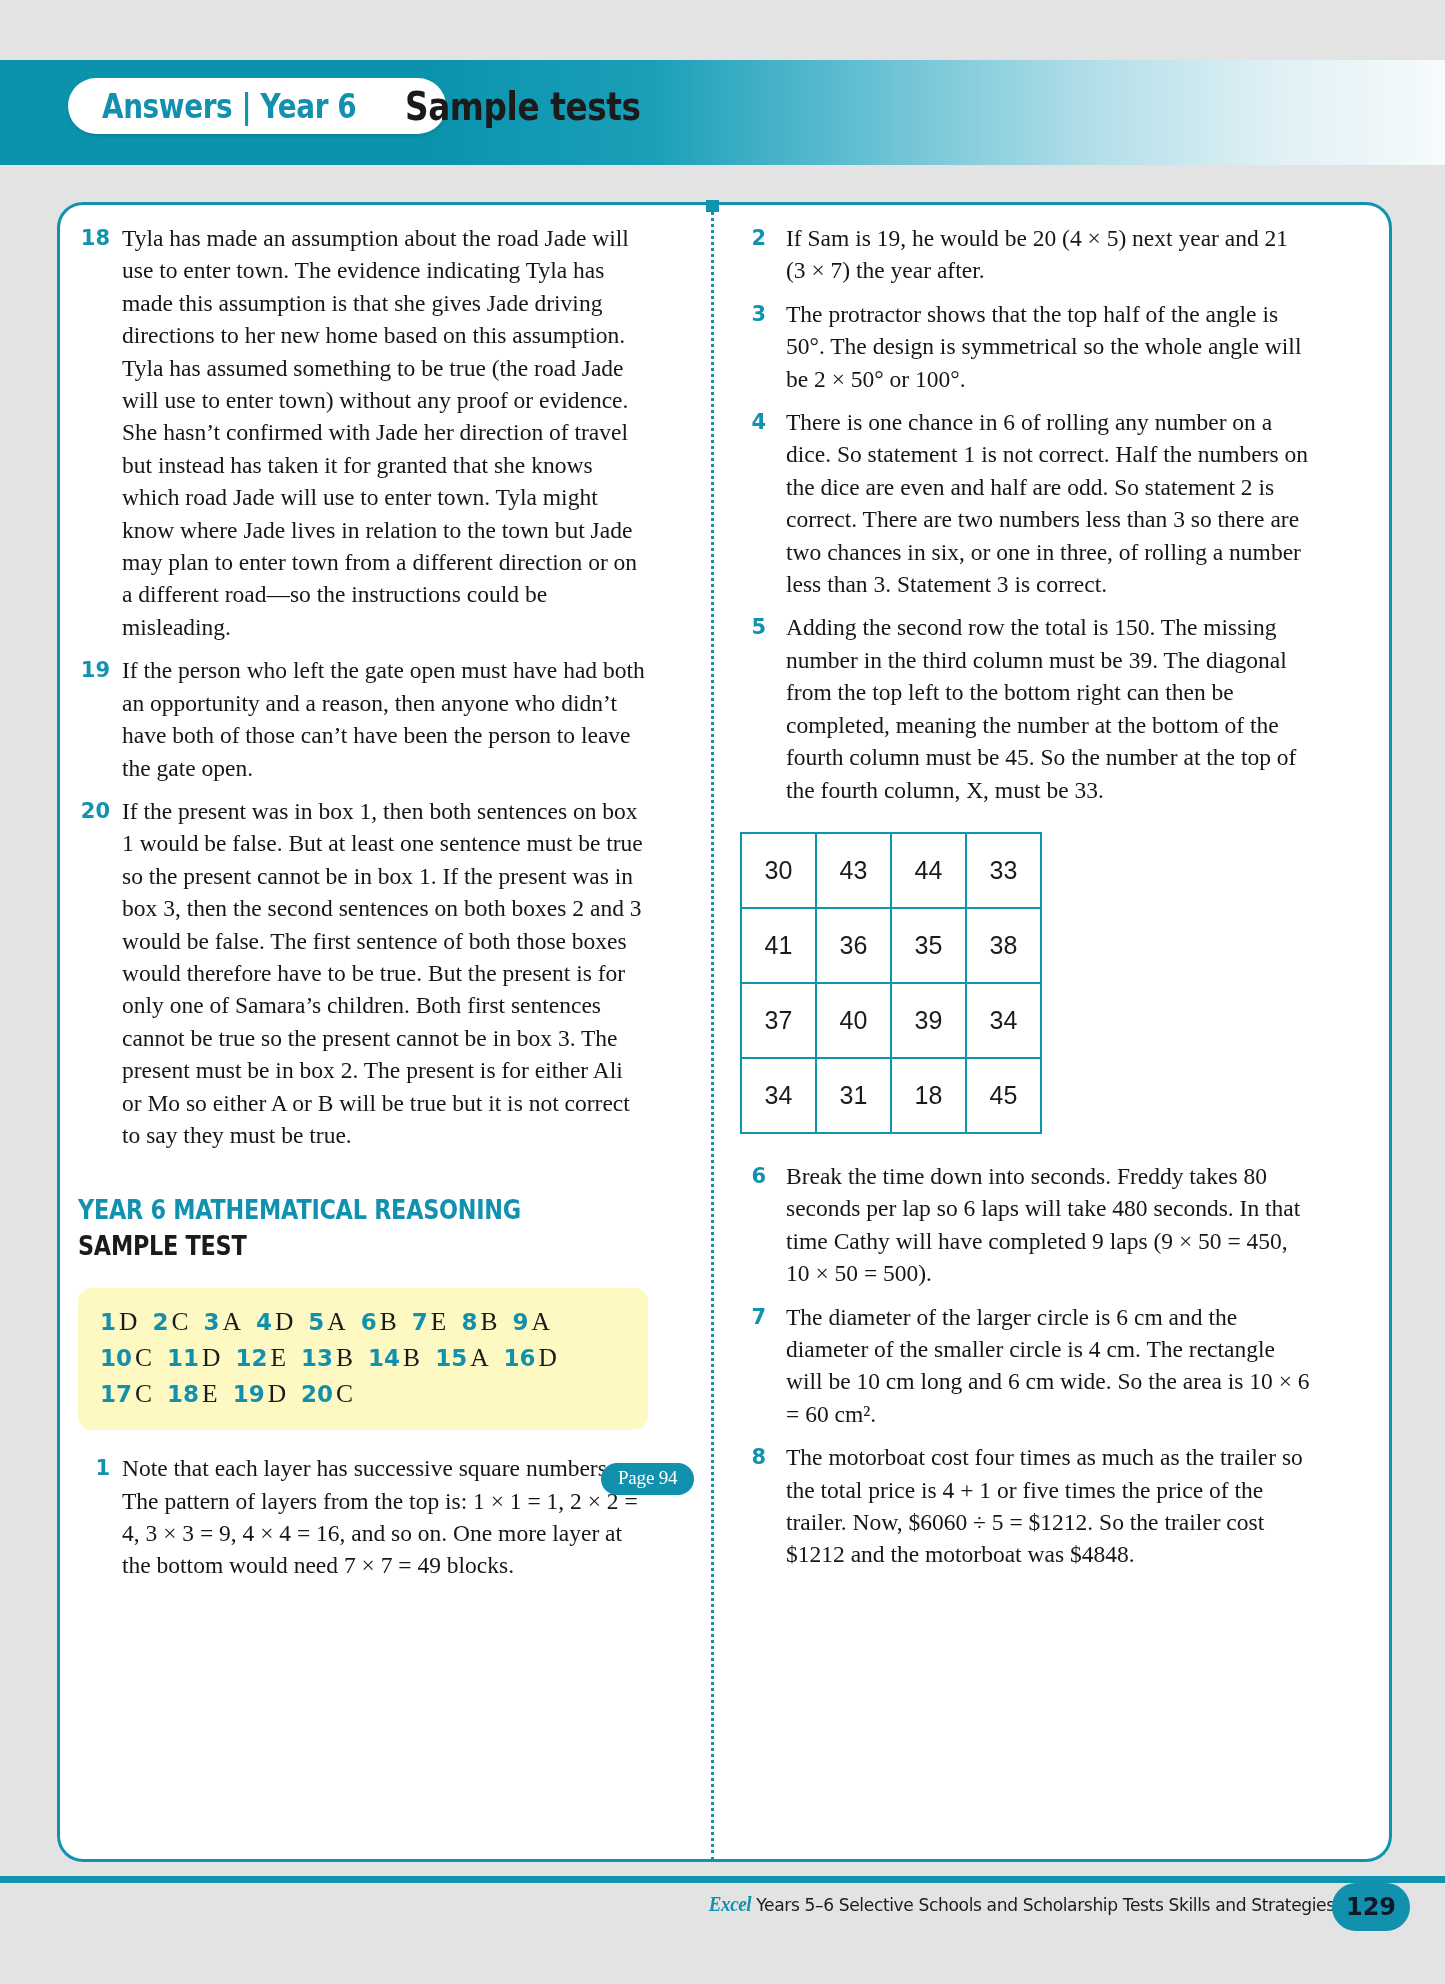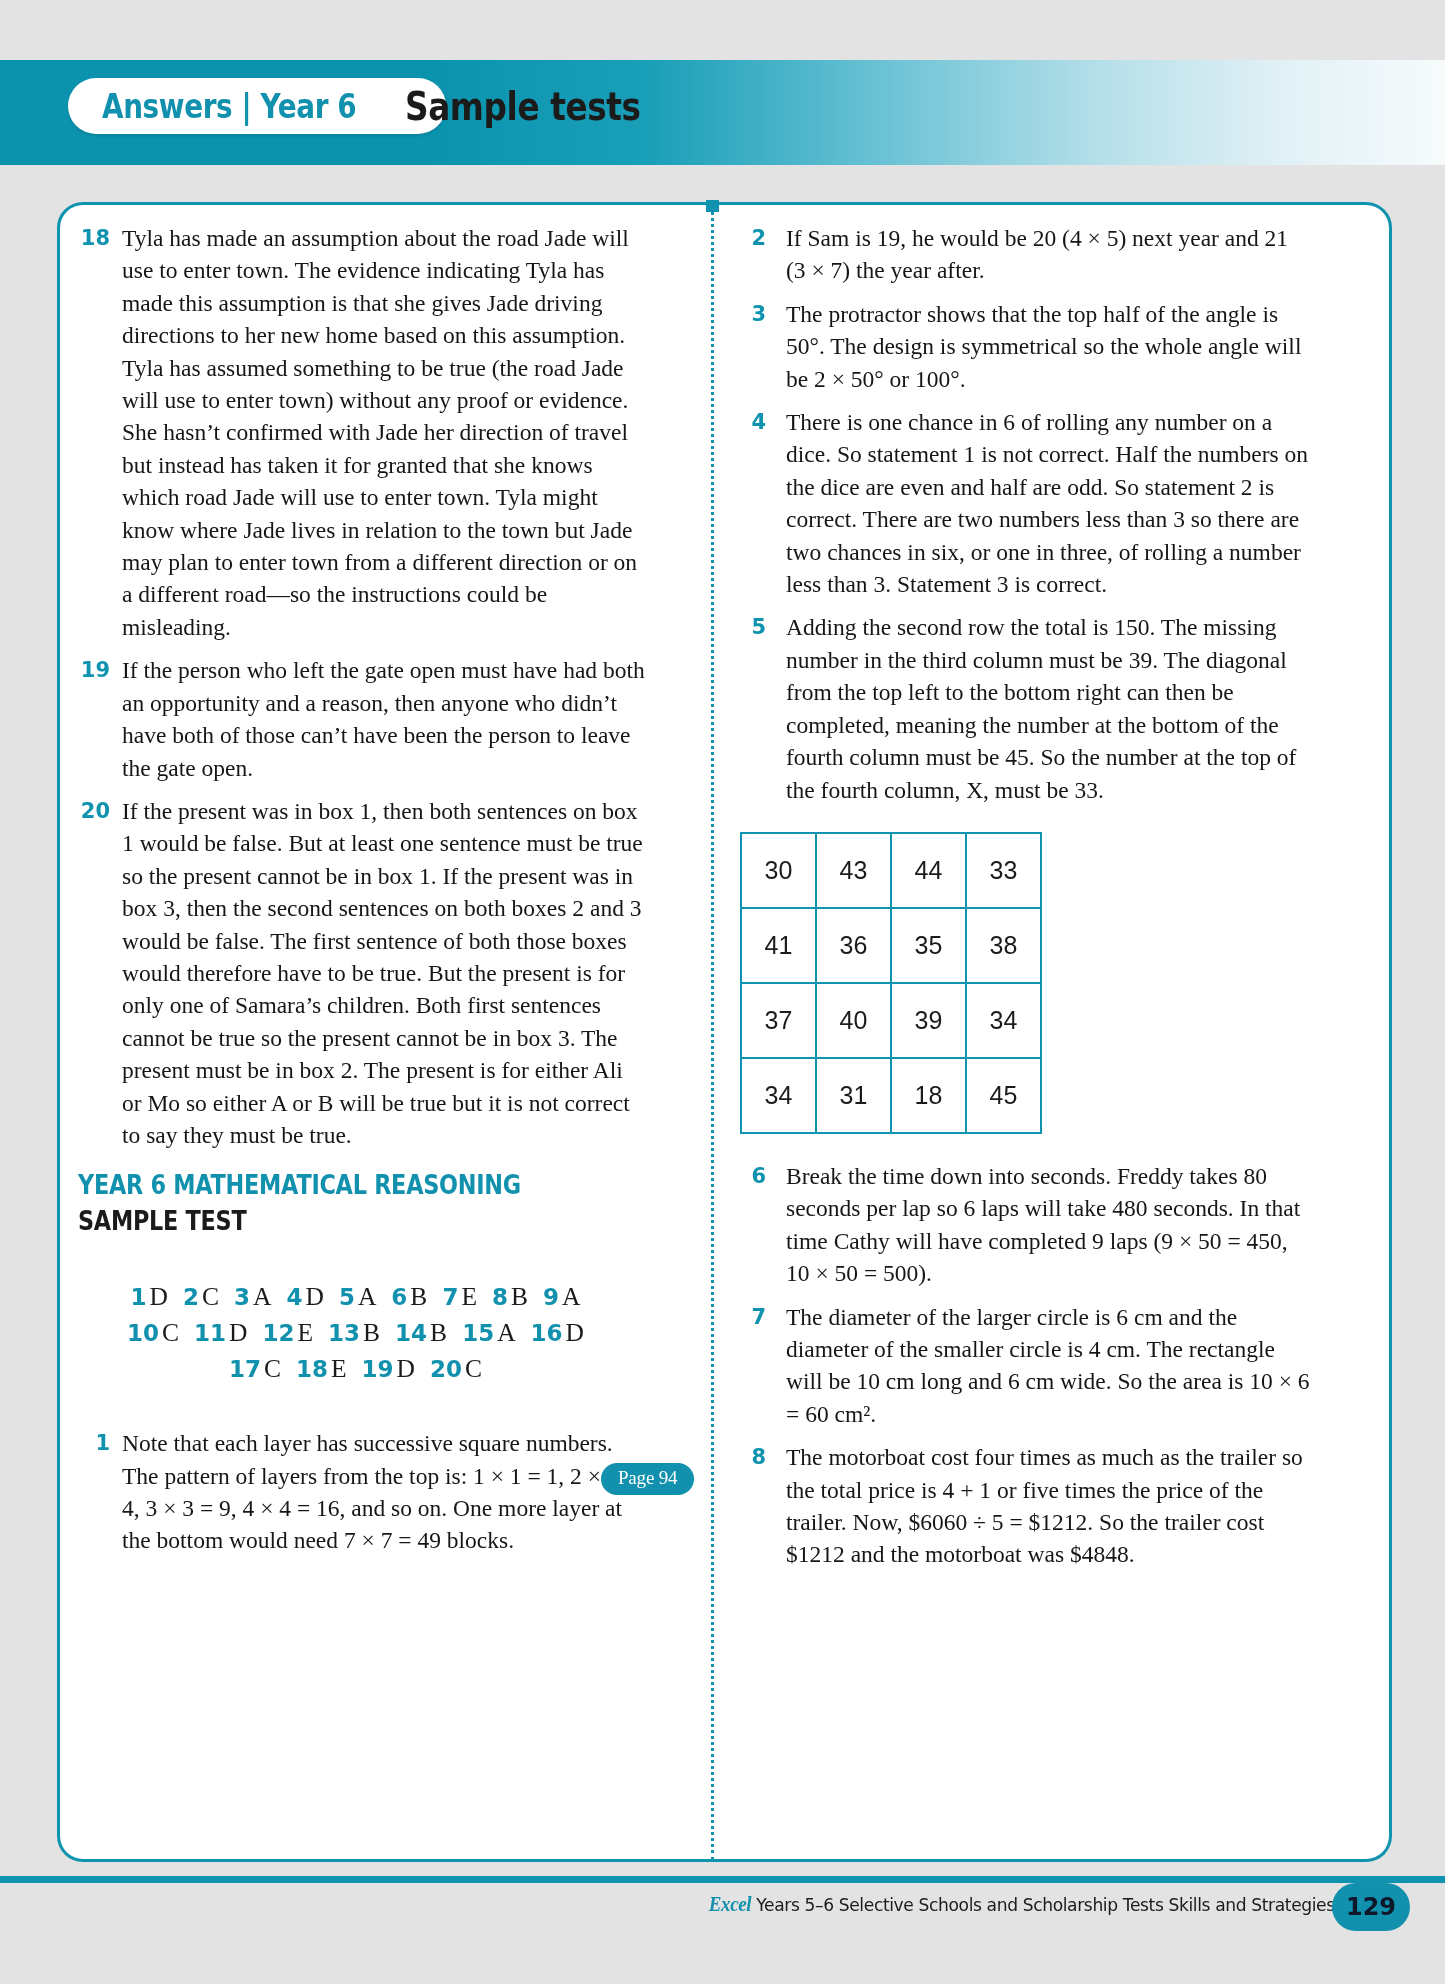--- a/index.html
+++ b/index.html
@@ -140,21 +140,21 @@
   }
   .col-left .qnum  { width: 32px; margin-right: 12px; }
   .col-right .qnum { width: 26px; margin-right: 20px; }
   .qtext {
     flex: 1 1 auto;
     text-align: left;
   }
 
   
   .sec-heading {
-    margin-top: 18px;
+    margin-top: 43px;
     font-family: "DejaVu Sans", sans-serif;
     font-weight: bold;
     letter-spacing: -0.3px;
   }
   .sec-heading .l1 {
     display: block;
     color: #1191ad;
     font-size: 26px;
     transform: scaleX(0.86);
     transform-origin: left center;
@@ -181,26 +181,25 @@
     padding: 4px 17px 6px 17px;
     font-family: Liberation Serif, serif;
     font-size: 19px;
     letter-spacing: -0.2px;
     white-space: nowrap;
   }
 
   
   .answer-box {
     margin-top: 26px;
-    background: #ffffff;
+    background: #fef9c3;
     border-radius: 14px;
     padding: 16px 22px 18px 22px;
     line-height: 36px;
     font-size: 25px;
-    text-align: center;
   }
   .ak-num {
     font-family: "DejaVu Sans", sans-serif;
     font-weight: bold;
     font-size: 23px;
     color: #1191ad;
   }
   .ak-let {
     font-family: "Liberation Serif", serif;
     font-size: 25.5px;

